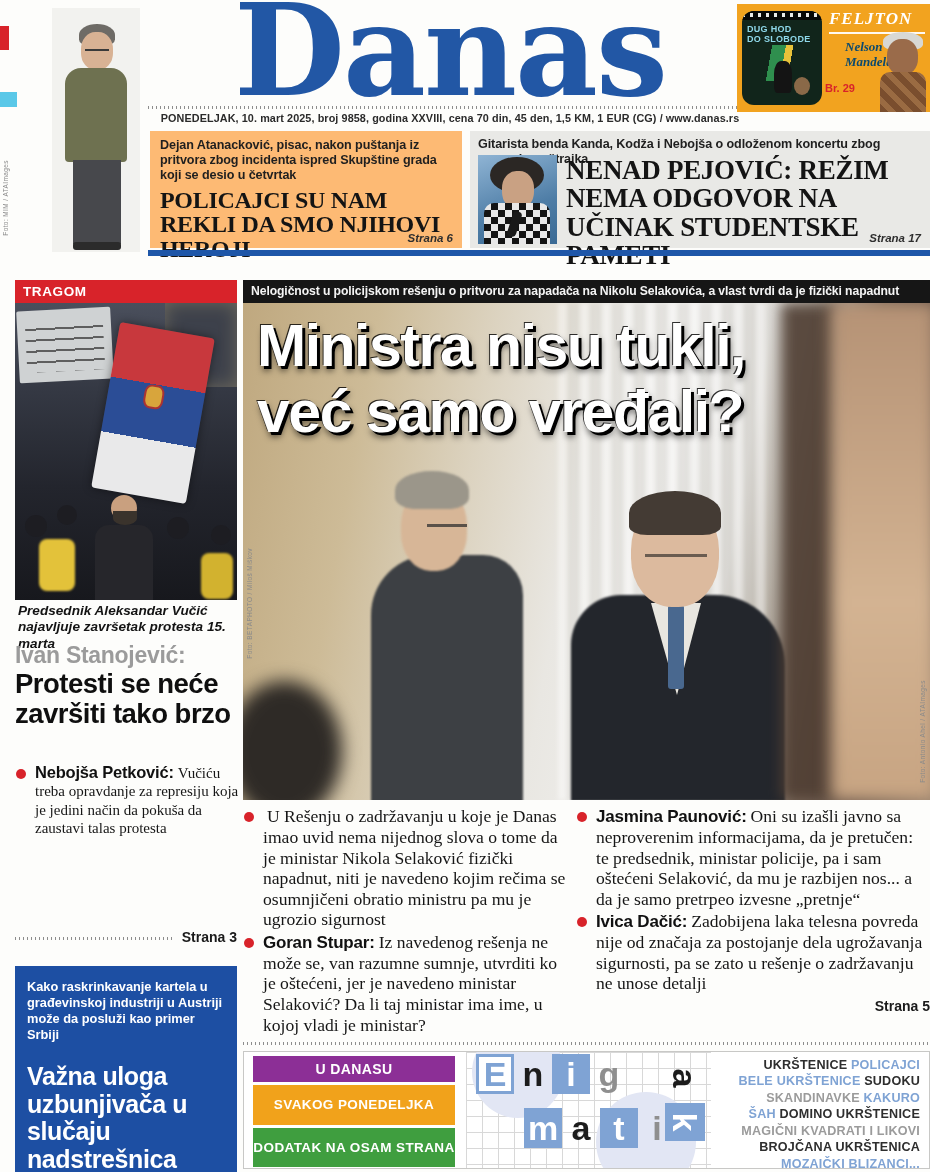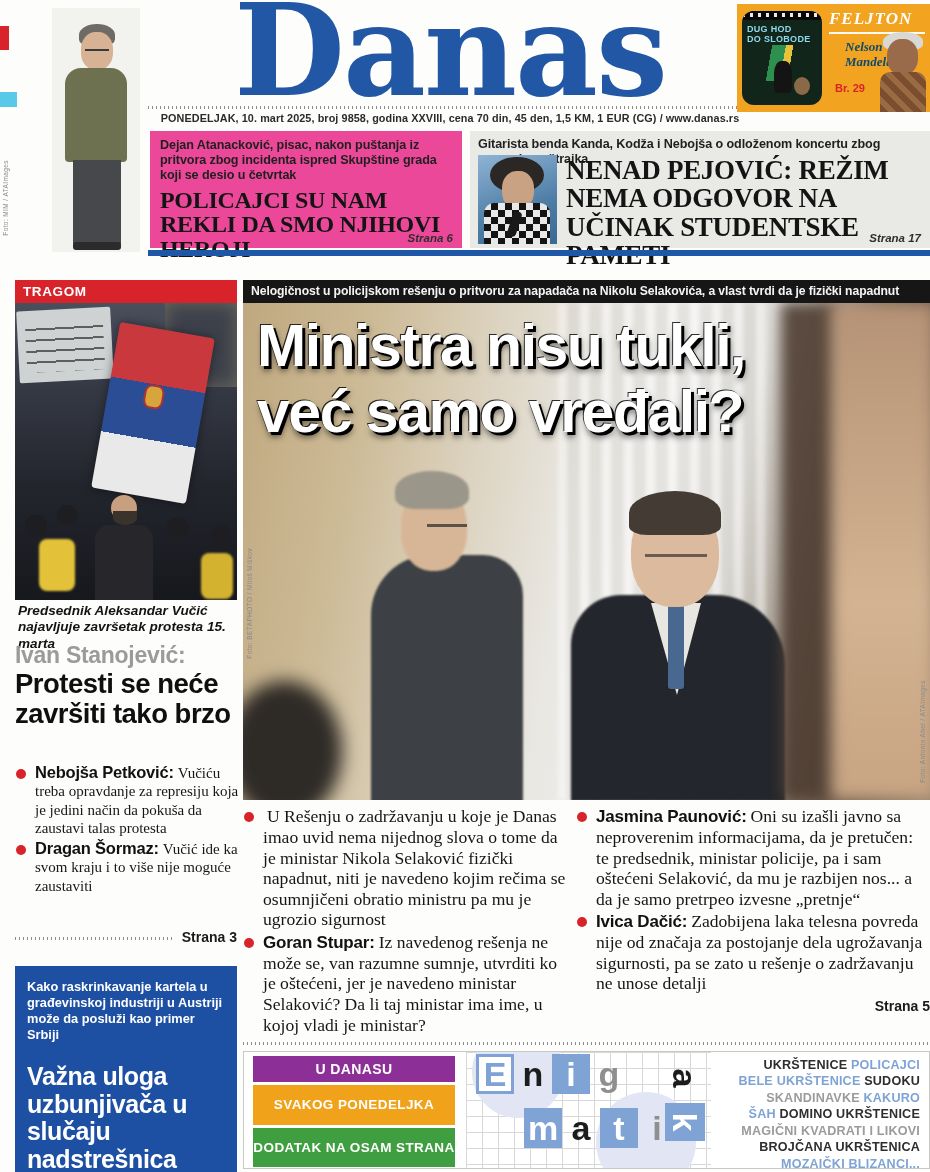--- a/index.html
+++ b/index.html
@@ -40,29 +40,29 @@
       background:repeating-linear-gradient(90deg,#e8e8e8 0 3px, transparent 3px 8px); }
   .book-stripes { position:absolute; left:-6px; top:34px; width:100px; height:36px;
       background:linear-gradient(100deg, transparent 34%, #2f8f4e 34% 47%, #e8c23a 47% 54%, transparent 54%); }
   .book-title { position:absolute; left:5px; top:13px; font-weight:800; font-size:9px; line-height:1.15; color:#8fd8ea; letter-spacing:.3px; }
   .book-fist { position:absolute; left:32px; top:50px; width:18px; height:32px; background:#141414; border-radius:40% 40% 20% 20%; }
   .book-face { position:absolute; left:52px; top:66px; width:16px; height:18px; background:#8a6948; border-radius:50%; }
   .fel-label { position:absolute; left:92px; top:5px; width:96px; font-family:"Liberation Serif", serif; font-style:italic;
                font-weight:700; font-size:17px; color:#ffffff; letter-spacing:1px; border-bottom:2px solid rgba(255,255,255,.95); padding-bottom:3px; }
   .fel-name { position:absolute; left:93px; top:36px; width:52px; font-family:"Liberation Serif", serif; font-style:italic;
               font-weight:700; font-size:13px; line-height:1.15; color:#0c4a6e;margin-left:15px; }
-  .fel-issue { position:absolute; left:98px; top:78px; font-weight:800; font-size:11px; color:#d8232a; }
+  .fel-issue { position:absolute; left:88px; top:78px; font-weight:800; font-size:11px; color:#d8232a; }
   .mandela { position:absolute; left:143px; top:28px; width:46px; height:80px; }
   .mn-hair { position:absolute; left:3px; top:0; width:40px; height:18px; background:#d8d8d4; border-radius:50% 50% 30% 30%; }
   .mn-face { position:absolute; left:7px; top:7px; width:31px; height:36px; background:#9a6b4a; border-radius:45%; }
   .mn-shirt { position:absolute; left:0; top:40px; width:46px; height:40px; border-radius:10px 10px 0 0;
               background:repeating-linear-gradient(45deg,#7a4e2e 0 6px,#9a6b42 6px 12px); }
 
   
-  .story-left { position:absolute; left:150px; top:131px; width:312px; height:117px; background:#ec4899; padding:7px 10px 12px 10px; }
+  .story-left { position:absolute; left:150px; top:131px; width:312px; height:117px; background:#fdba74; padding:7px 10px 12px 10px; }
   .story-right { position:absolute; left:470px; top:131px; width:460px; height:117px; background:#e9e9e6; padding:6px 8px 4px 8px; }
   .kicker-sm { font-size:12.6px; font-weight:700; color:#1f1f1f; line-height:1.18; letter-spacing:-.1px; }
   .hl-serif { font-family:"Liberation Serif", serif; font-weight:700; color:#141414; letter-spacing:-.3px; }
   .story-left .hl-serif { font-size:24px; line-height:1.02; margin-top:5px; }
   .strana-it { position:absolute; right:9px; bottom:4px; font-style:italic; font-weight:700; font-size:11.5px; color:#2e2e2e; }
   .pejovic { position:absolute; left:8px; top:24px; width:79px; height:89px; overflow:hidden;
              background:linear-gradient(160deg,#8fb4d4,#4e7da6 60%,#3a6a94); }
   .pj-hair { position:absolute; left:12px; top:2px; width:54px; height:36px; background:#2b2724; border-radius:50%; }
   .pj-face { position:absolute; left:24px; top:16px; width:32px; height:38px; background:#c9a183; border-radius:45%; }
   .pj-shirt { position:absolute; left:6px; top:48px; width:66px; height:41px; border-radius:10px 10px 0 0;
@@ -258,24 +258,20 @@
 
   <div class="sb-caption">Predsednik Aleksandar Vučić najavljuje završetak protesta 15. marta</div>
   <div class="sb-speaker">Ivan Stanojević:</div>
   <div class="sb-headline">Protesti se neće završiti tako brzo</div>
 
   <div class="sb-bullets">
     <div class="b-item">
       <span class="b-dot"></span>
       <span class="b-lead">Nebojša Petković:</span><span class="b-text">Vučiću treba opravdanje za represiju koja je jedini način da pokuša da zaustavi talas protesta</span>
     </div>
-    <div class="b-item">
-      <span class="b-dot"></span>
-      <span class="b-lead">Dragan Šormaz:</span><span class="b-text">Vučić ide ka svom kraju i to više nije moguće zaustaviti</span>
-    </div>
   </div>
 
   <div class="sb-strana-row">
     <div class="dotted"></div>
     <span class="strana-b">Strana 3</span>
   </div>
 
   <div class="promo">
     <div class="promo-kicker">Kako raskrinkavanje kartela u građevinskoj industriji u Austriji može da posluži kao primer Srbiji</div>
     <div class="promo-headline">Važna uloga uzbunjivača u slučaju nadstrešnica</div>

